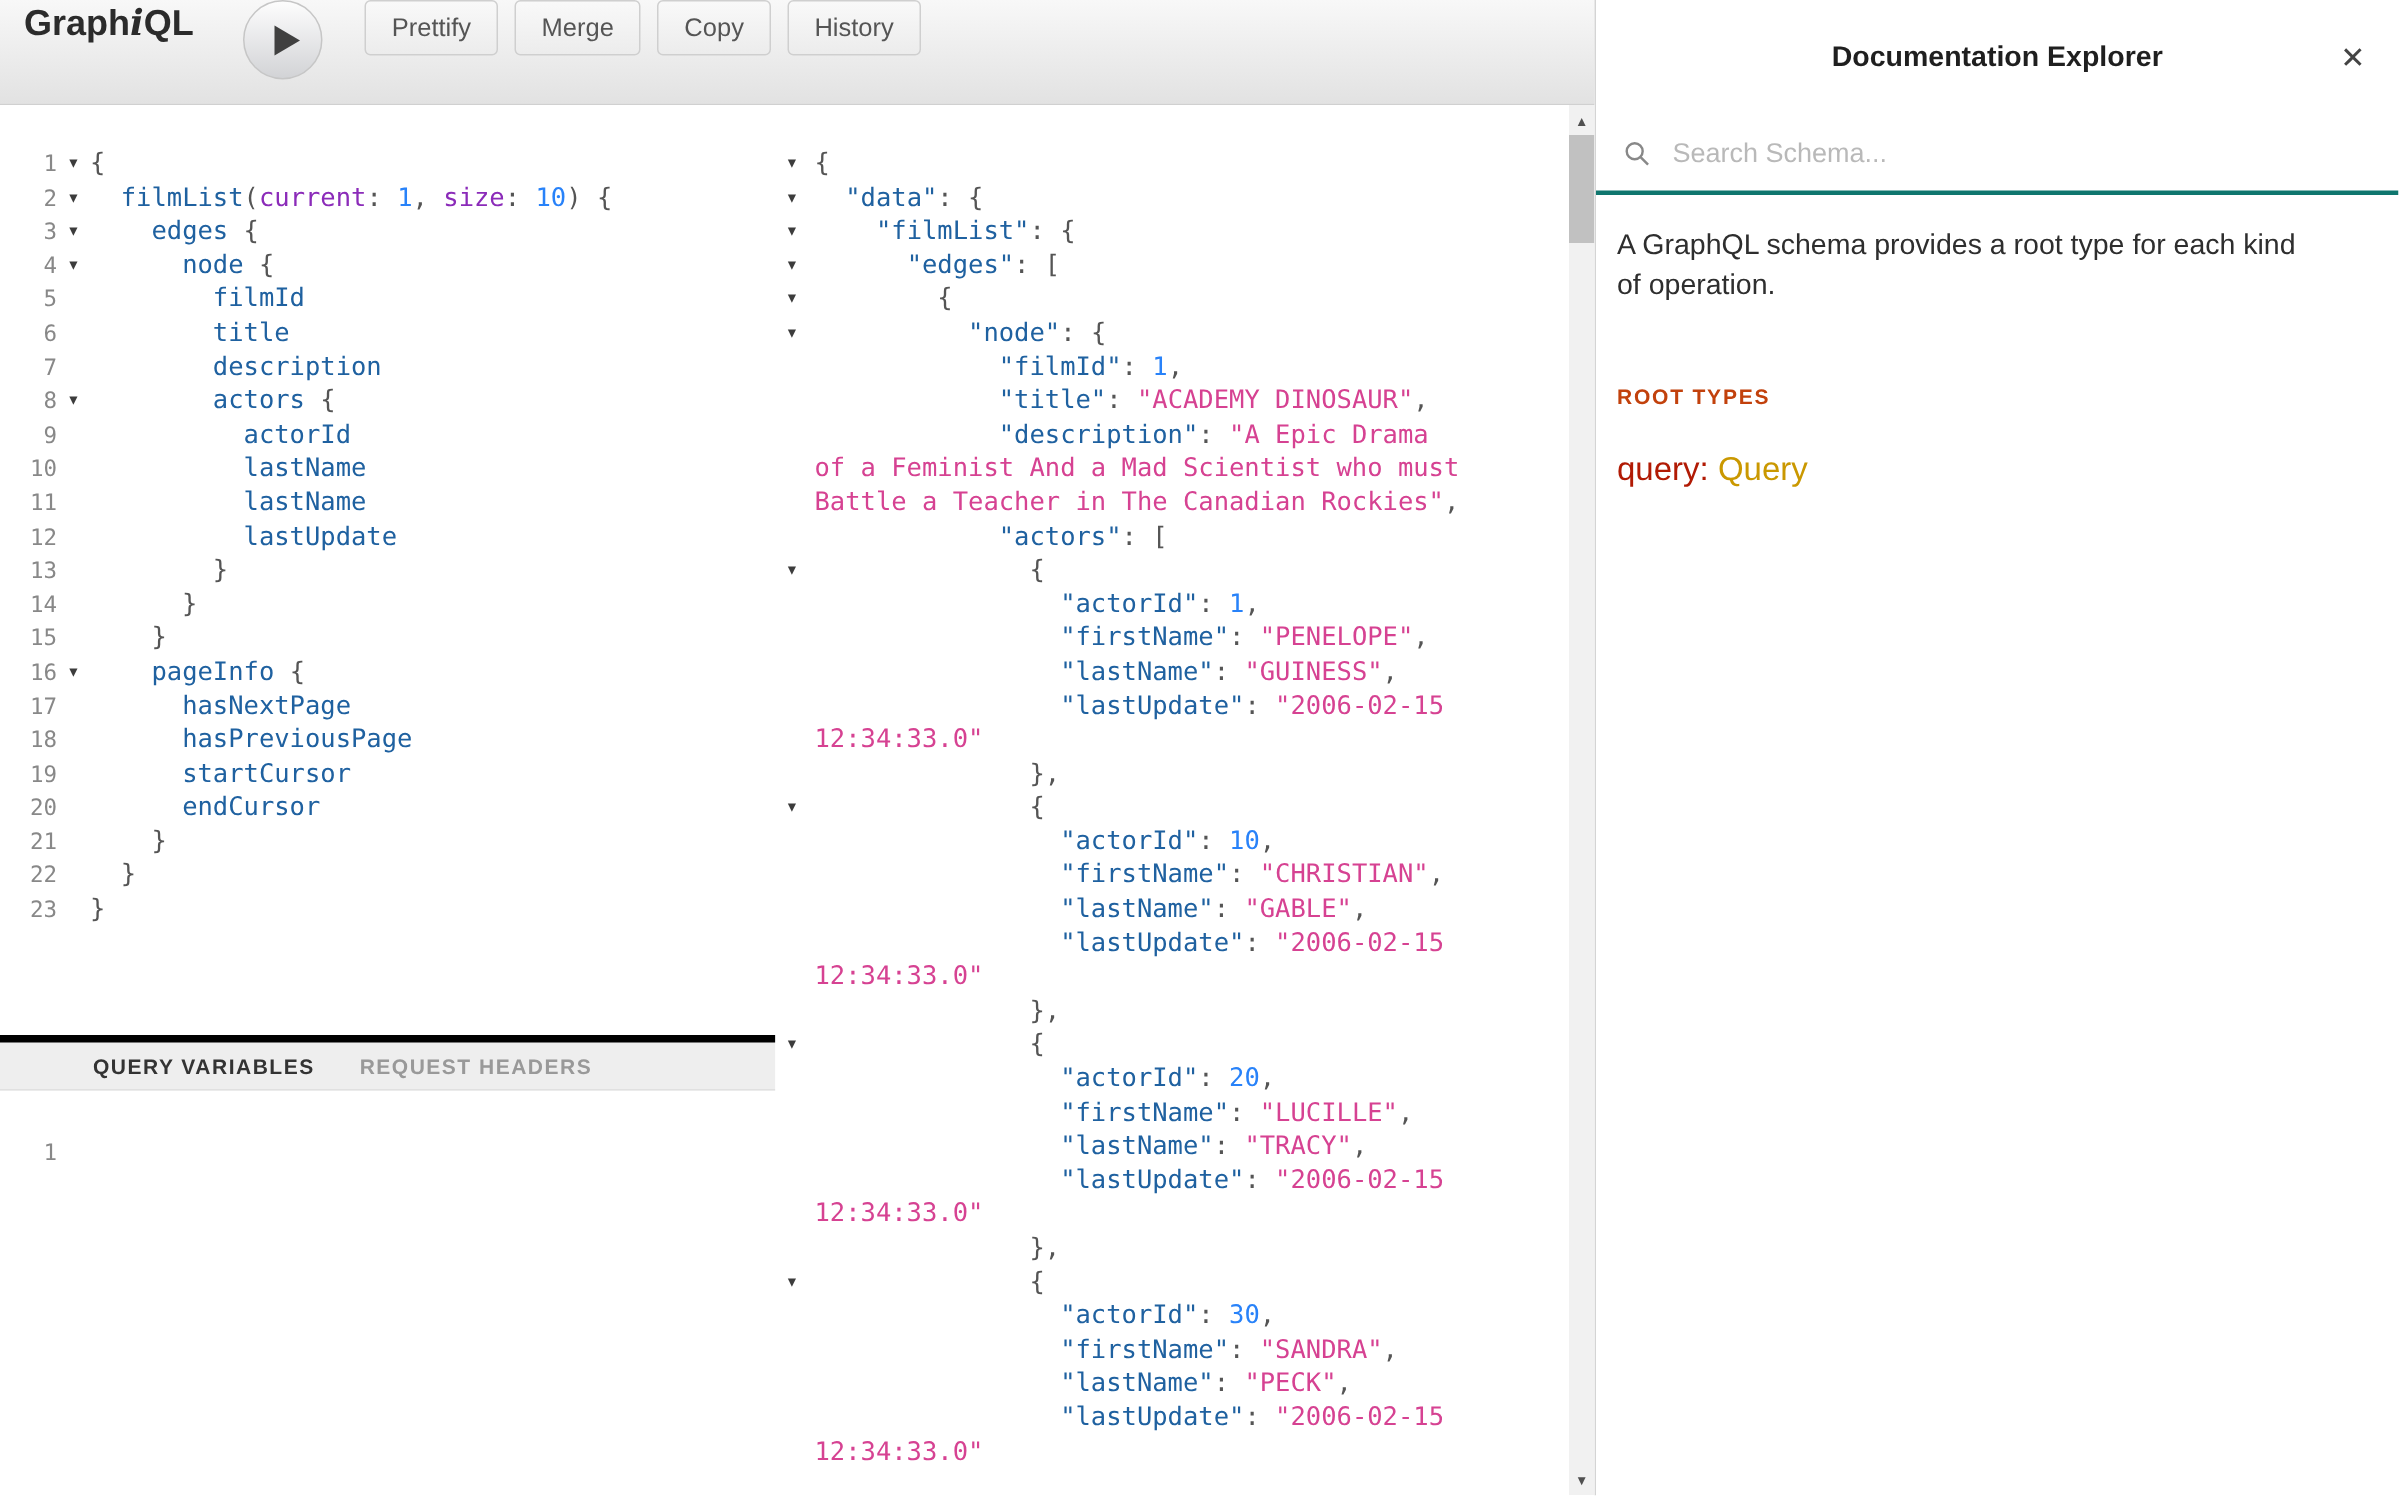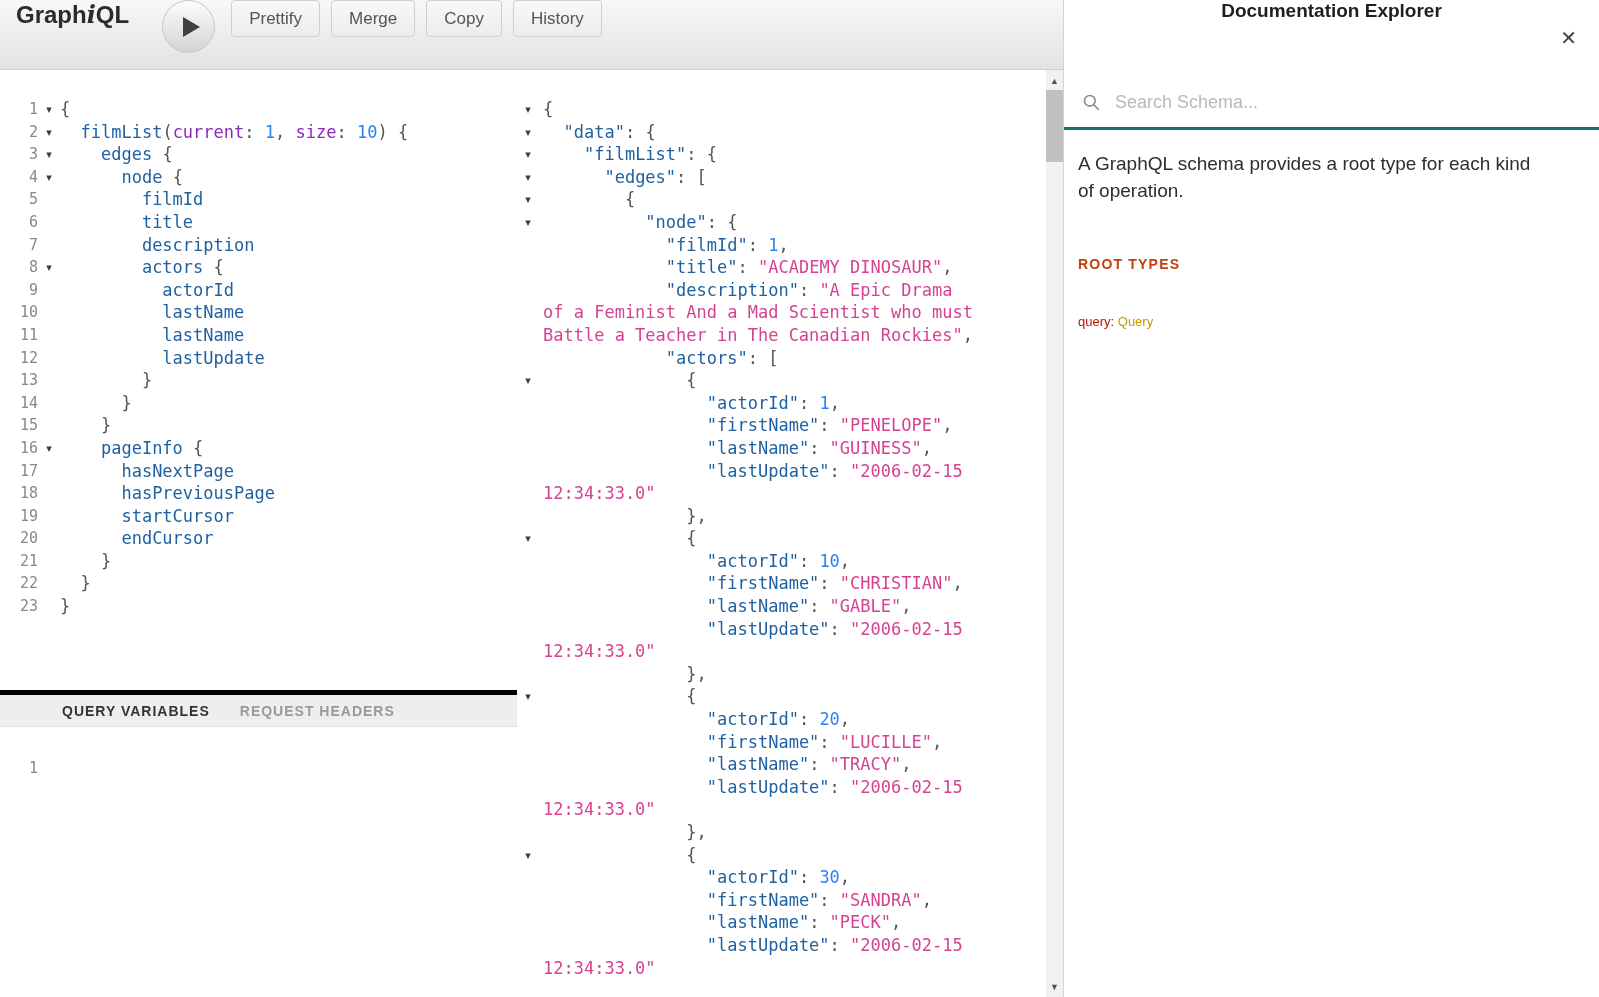--- a/index.html
+++ b/index.html
@@ -7,21 +7,21 @@
   .app{display:flex;width:1599px;height:997px}
   .left{width:1063px;flex:none;display:flex;flex-direction:column}
 
   
   .topbar{height:70px;flex:none;display:flex;align-items:flex-start;background:linear-gradient(#f8f8f8,#e2e2e2);border-bottom:1px solid #d0d0d0}
   .logo{font-size:24px;font-weight:700;color:#2b2b2b;margin-left:16px;white-space:nowrap}
   .logo em{font-family:"DejaVu Serif",serif;font-style:italic;font-weight:700}
   .execute{width:53px;height:53px;border-radius:50%;border:1px solid #c6c6c6;background:linear-gradient(#fdfdfd,#d2d3d6);margin-left:33px;display:flex;align-items:center;justify-content:center;cursor:pointer;flex:none}
   .play{width:0;height:0;border-left:17px solid #404040;border-top:10px solid transparent;border-bottom:10px solid transparent;margin-left:5px}
   .tb{height:37px;padding:0 17px;border:1px solid #cfcfcf;border-radius:4px;background:linear-gradient(#f9f9f9,#ececec);color:#555;font-size:17px;font-family:inherit;margin-left:11px;cursor:pointer}
-  .tb.first{margin-left:16px}
+  .tb.first{margin-left:28px}
 
   
   .workspace{flex:1;display:flex;height:927px;overflow:hidden}
   .qcol{width:517px;flex:none;display:flex;flex-direction:column;background:#fff;overflow:hidden}
   .qeditor{height:620px;flex:none;overflow:hidden;padding-top:28px}
   .varhdr{height:37px;flex:none;background:#eee;border-top:5px solid #000000;border-bottom:1px solid #e0e0e0;display:flex;align-items:center;padding-left:62px;gap:30px}
   .tab{font-size:14px;font-weight:700;letter-spacing:1px;color:#999;cursor:pointer;white-space:nowrap}
   .tab.active{color:#333}
   .vareditor{flex:1;overflow:hidden;padding-top:30px}
   .rcol{width:546px;flex:none;position:relative;overflow:hidden;background:#fff}
@@ -43,31 +43,31 @@
 
   
   .scrollbar{position:absolute;top:0;right:0;width:17px;height:100%;background:#f1f1f1}
   .sb-btn{height:17px;width:17px;display:flex;align-items:center;justify-content:center;font-size:9px;color:#505050;cursor:pointer}
   .sb-up{position:absolute;top:2px;left:0}
   .sb-down{position:absolute;bottom:2px;left:0}
   .sb-thumb{position:absolute;top:20px;left:0;width:17px;height:72px;background:#c1c1c1;cursor:pointer}
 
   
   .docs{width:536px;height:100%;border-left:1px solid #d4d4d4;background:#fff;display:flex;flex-direction:column}
-  .docs-header{height:78px;flex:none;position:relative;display:flex;align-items:flex-start;justify-content:center}
+  .docs-header{height:78px;flex:none;position:relative;display:flex;align-items:center;justify-content:center}
   .docs-title{font-size:19px;font-weight:700;color:#1f1f1f}
   .docs-close{position:absolute;right:22px;top:26px;font-size:20px;color:#444;cursor:pointer}
   .docs-search{height:52px;flex:none;display:flex;align-items:center;border-bottom:3px solid #0f766e;padding:0 14px}
   .mag{width:19px;height:19px;flex:none;margin-left:4px}
   .search-input{border:none;outline:none;flex:1;margin-left:14px;font-size:18px;color:#333;font-family:inherit;background:transparent}
   .search-input::placeholder{color:#b9b9b9}
   .docs-body{padding:20px 14px}
   .docs-intro{font-size:19px;line-height:27px;color:#2e2e2e;max-width:468px}
   .docs-cat{margin-top:52px;font-size:14px;font-weight:700;letter-spacing:1.2px;color:#c2410c}
-  .docs-root{margin-top:42px;font-size:13px}
+  .docs-root{margin-top:28px;font-size:22px}
   .kw{color:#B11A04}
   .typename{color:#CA9800;cursor:pointer;text-decoration:none}
 </style>
 </head>
 <body>
 
 <div class="app">
 
   <div class="left">
 

